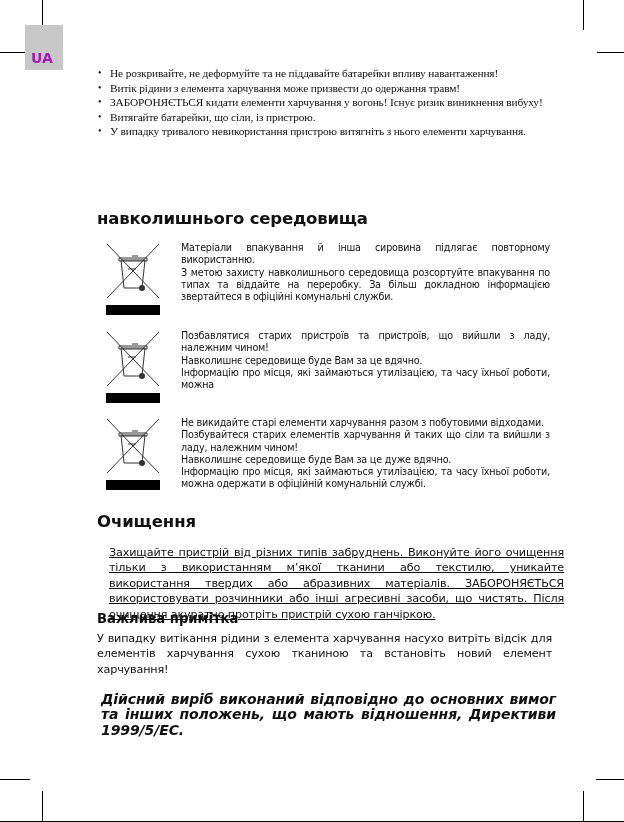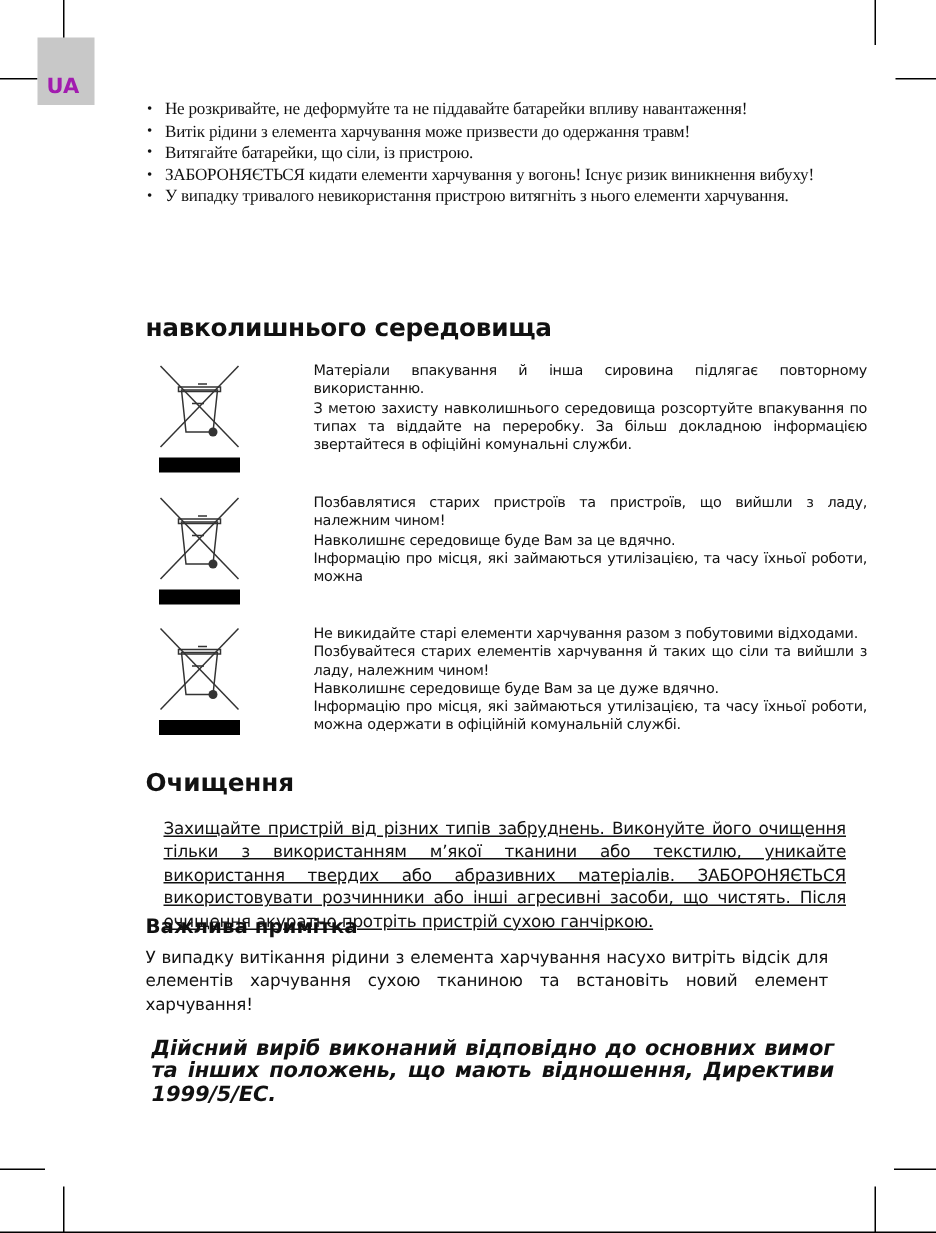--- a/index.html
+++ b/index.html
@@ -14,21 +14,21 @@
   ul.bullets { list-style: none; margin: 0; padding: 0; }
   ul.bullets li { position: relative; padding-left: 13px; font-size: 11.4px; line-height: 14.6px;
                   text-align: justify; letter-spacing: -0.15px; font-family: Liberation Serif, serif; }
   ul.bullets li::before { content: "•"; position: absolute; left: 1px; top: 0; font-size: 10px; }
   h2 { margin: 0; font-weight: bold; }
   .h-env { position: absolute; left: 97px; top: 190px; font-size: 16.5px; line-height: 19px;
            letter-spacing: -0.2px; width: 320px; }
   .recycle-row { position: absolute; left: 105px; width: 445px; }
   .recycle-row .icon { position: absolute; left: 0; top: 0; width: 56px; height: 75px; }
   .recycle-row .text { position: absolute; left: 76px; top: 0; width: 369px; font-size: 9.6px;
-                       line-height: 12.3px; text-align: justify; letter-spacing: -0.2px; margin-left: 28px; }
+                       line-height: 12.3px; text-align: justify; letter-spacing: -0.2px; }
   .recycle-row .text p { margin: 0; }
   .h-clean { position: absolute; left: 97px; top: 512px; font-size: 16.5px; letter-spacing: -0.1px; }
   .p-clean { position: absolute; left: 97px; top: 533px; width: 455px; font-size: 11.2px;
              line-height: 15.4px; text-align: justify; margin: 12px; letter-spacing: -0.15px; text-decoration: underline; }
   .h-note { position: absolute; left: 97px; top: 611px; font-size: 13.2px; text-align: right; }
   .p-note { position: absolute; left: 97px; top: 631px; width: 455px; font-size: 11.2px;
             line-height: 15.4px; text-align: justify; margin: 0; letter-spacing: -0.15px; }
   .p-directive { position: absolute; left: 97px; top: 688px; width: 455px; font-size: 14px;
                  line-height: 15.4px; text-align: justify; margin: 4px; font-weight: bold;
                  font-style: italic; letter-spacing: -0.1px; }
@@ -47,22 +47,22 @@
 <div class="crop" style="left:0;top:821px;width:624px;height:1px;"></div>
 
 <div class="lang-tab">
   <span>UA</span>
 </div>
 
 <div class="content">
   <ul class="bullets">
     <li>Не розкривайте, не деформуйте та не піддавайте батарейки впливу навантаження!</li>
     <li>Витік рідини з елемента харчування може призвести до одержання травм!</li>
+    <li>ЗАБОРОНЯЄТЬСЯ кидати елементи харчування у вогонь! Існує ризик виникнення вибуху!</li>
     <li>Витягайте  батарейки, що сіли, із пристрою.</li>
-    <li>ЗАБОРОНЯЄТЬСЯ кидати елементи харчування у вогонь! Існує ризик виникнення вибуху!</li>
     <li>У випадку тривалого невикористання пристрою витягніть з нього елементи харчування.</li>
   </ul>
 </div>
 
 <h2 class="h-env">
   <br>
   <span>навколишнього середовища</span>
 </h2>
 
 <div class="recycle-row" style="top:242px;">

